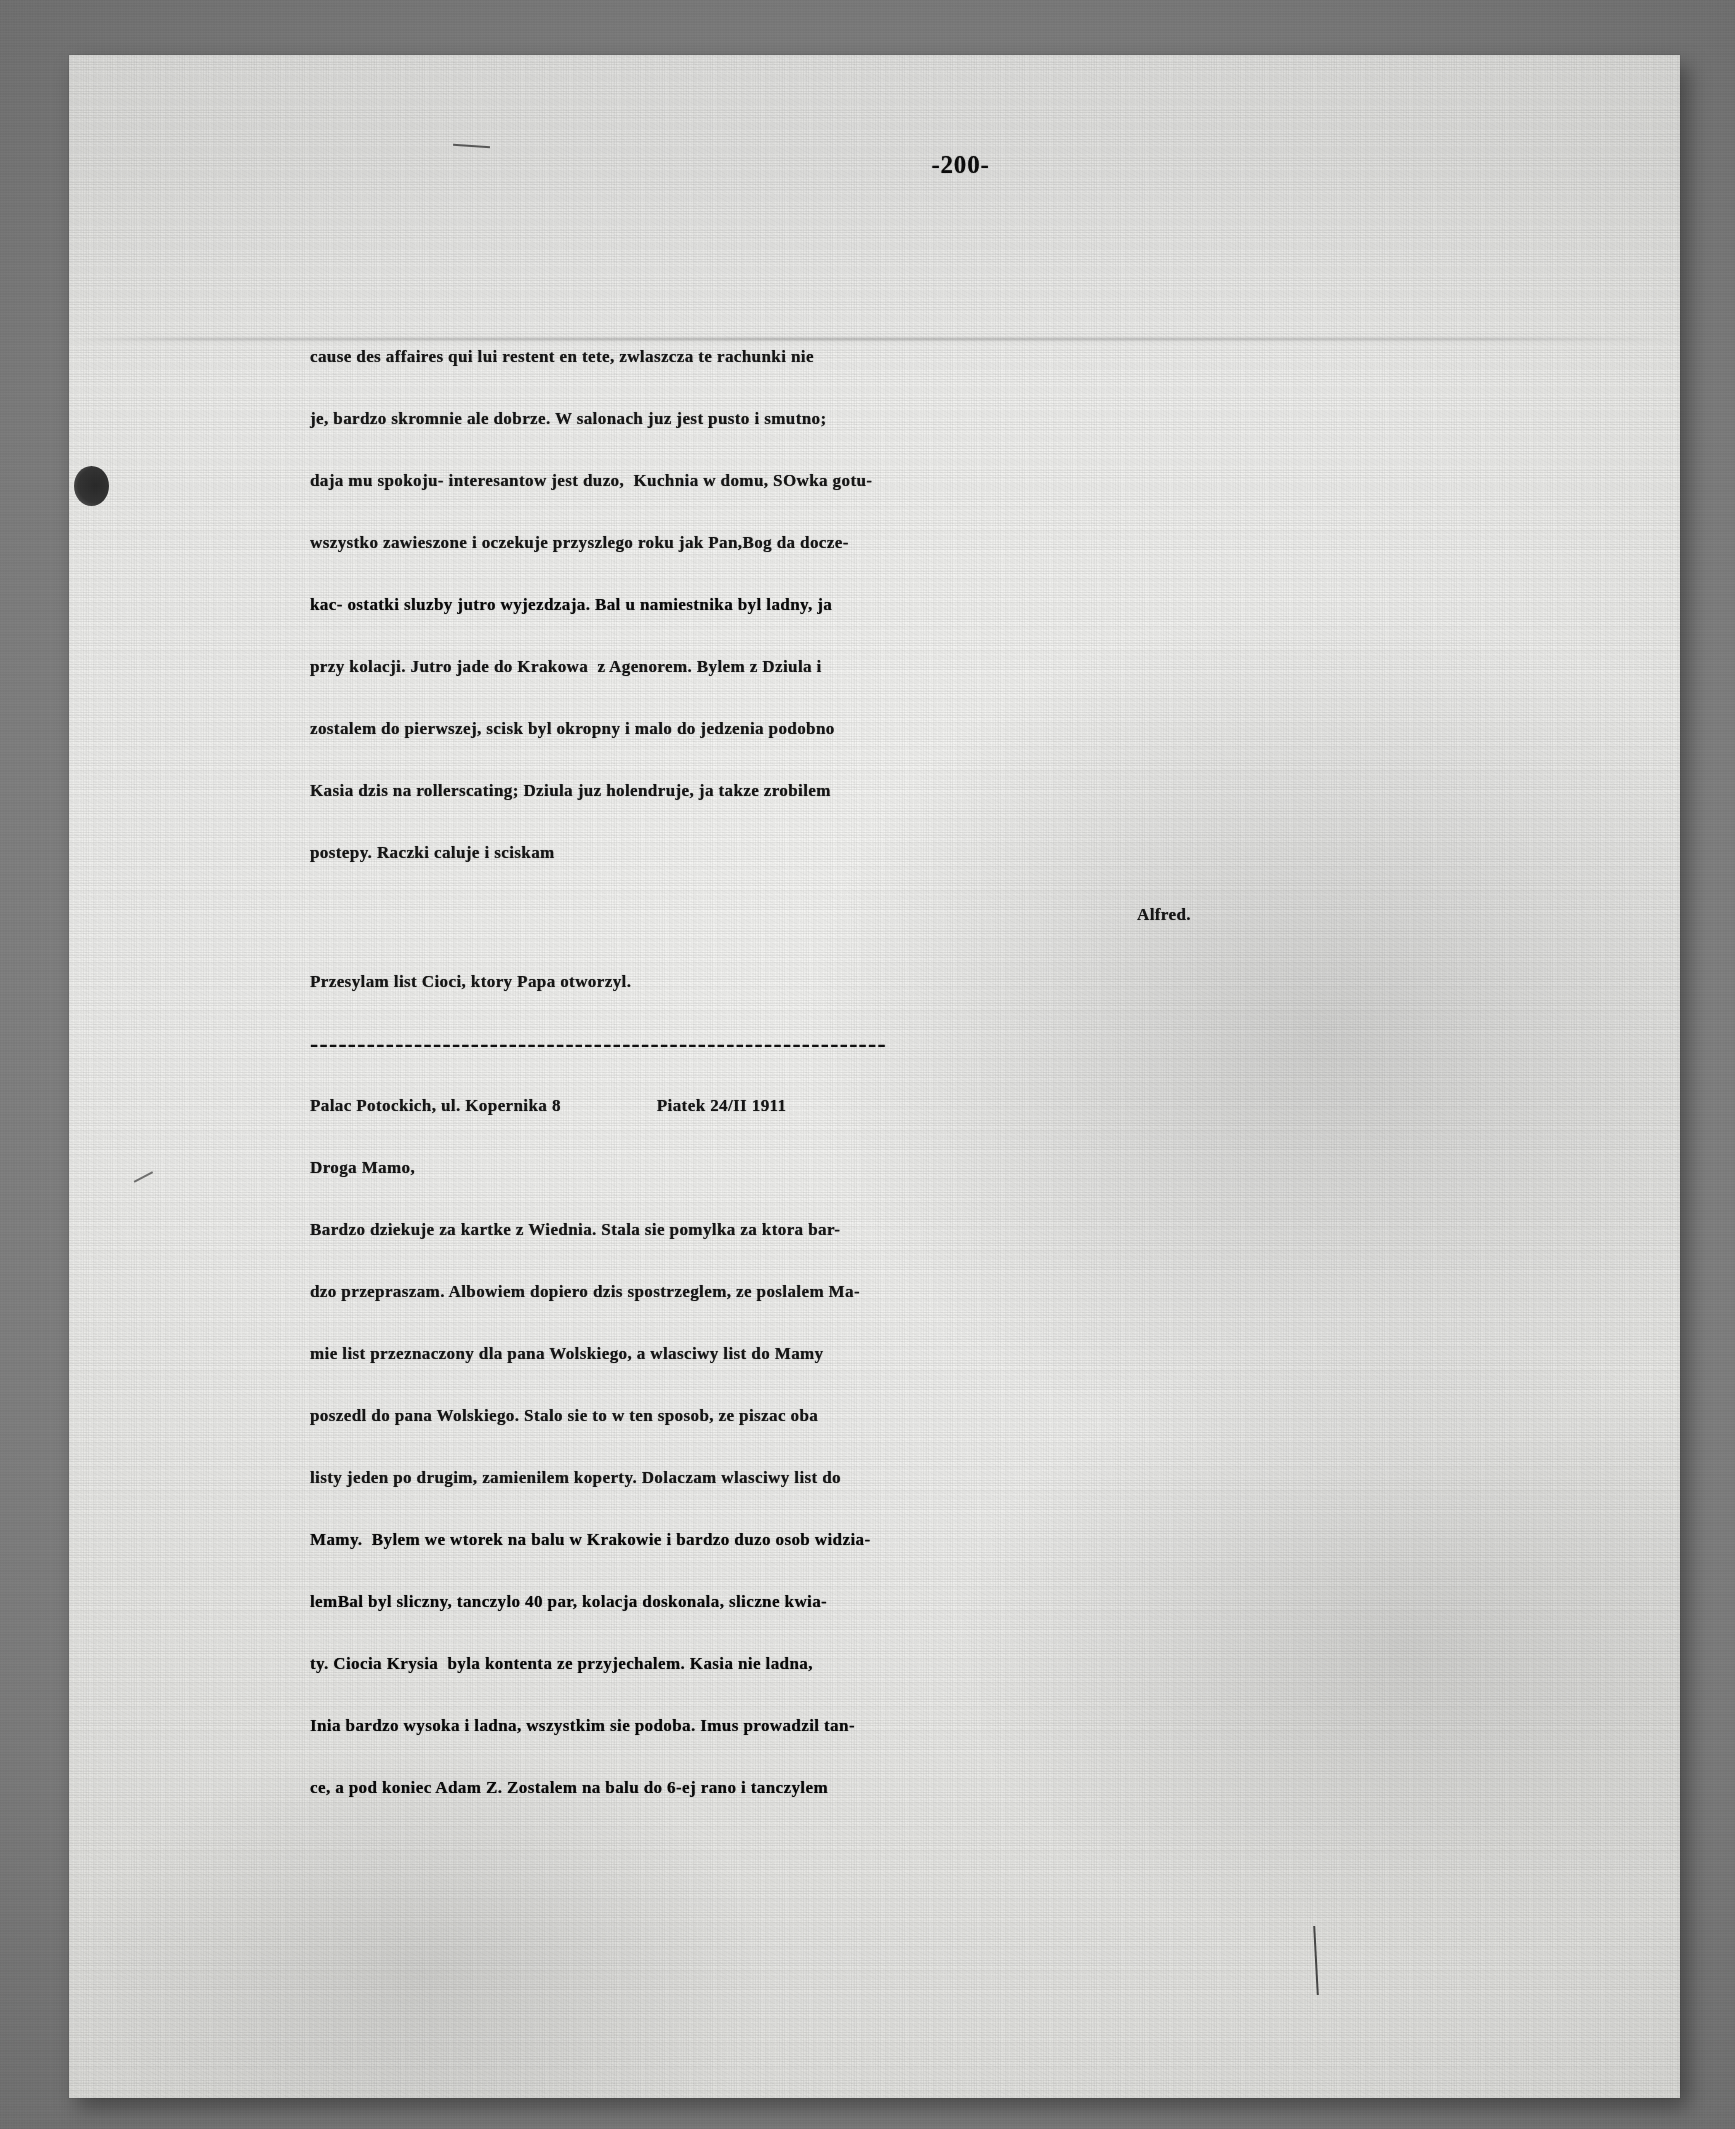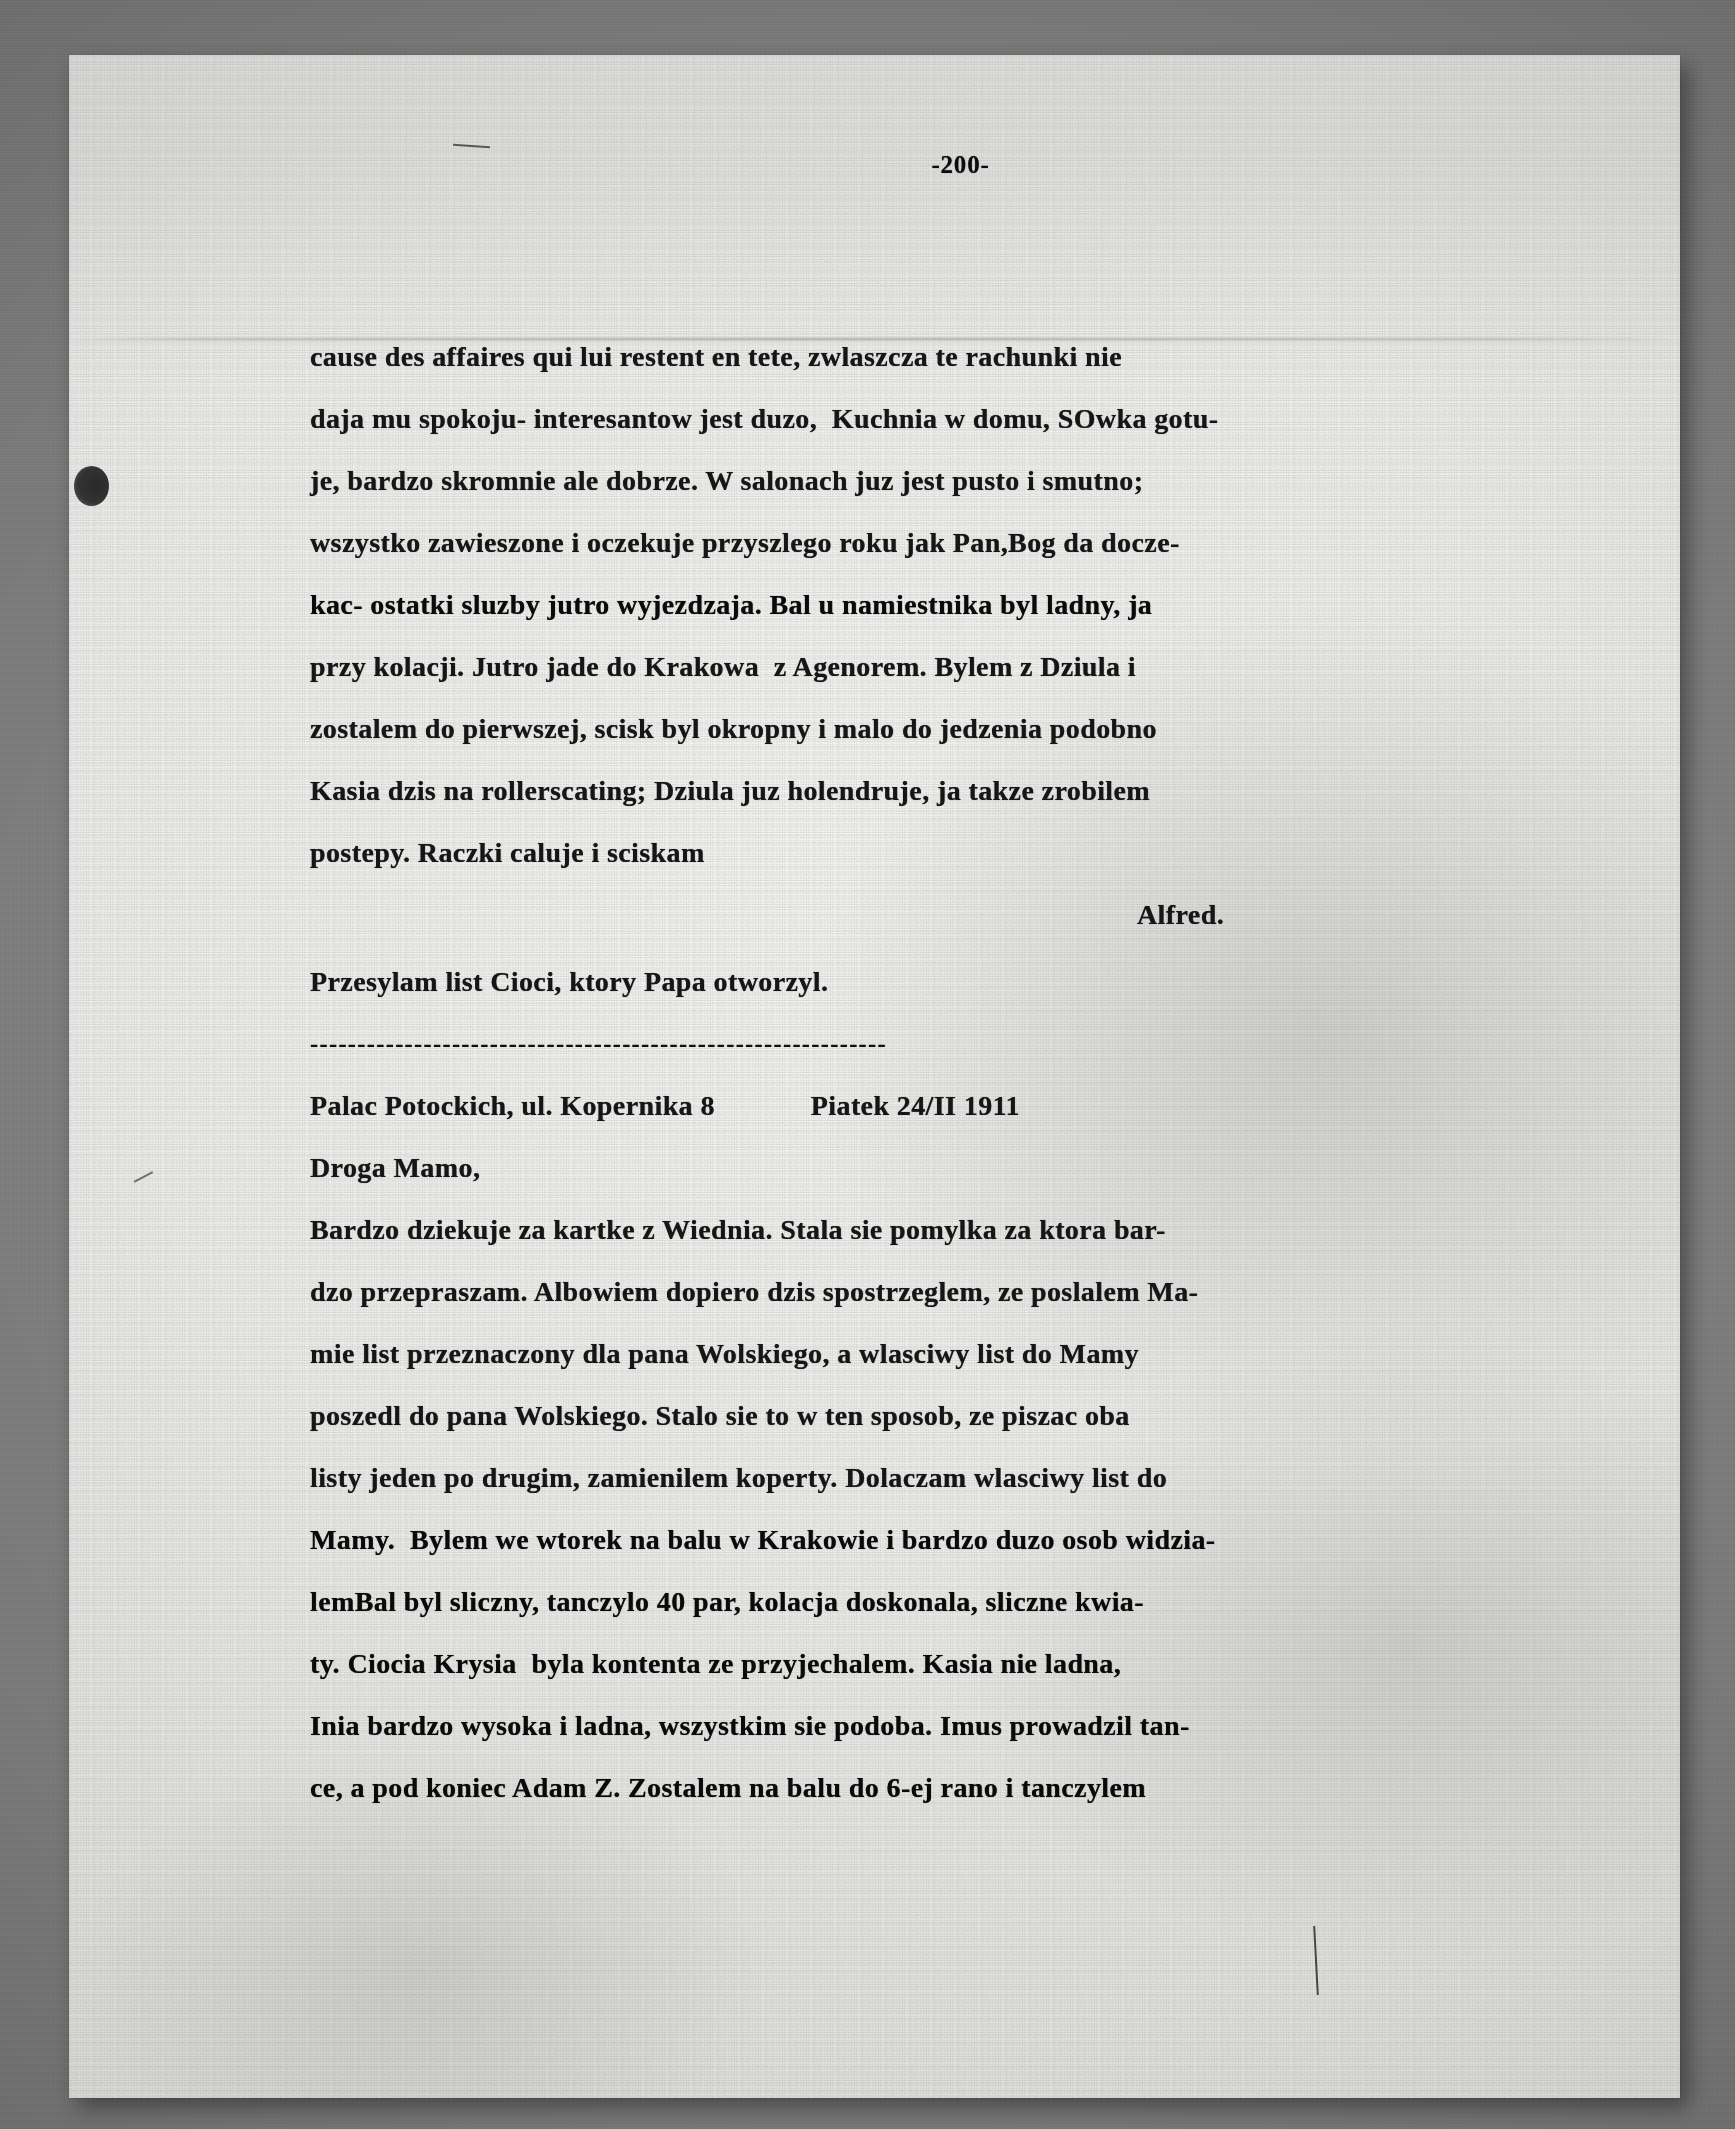--- a/index.html
+++ b/index.html
@@ -102,21 +102,21 @@
 
   
   #textblock {
     position: absolute;
     left: 241px;
     top: 96px;
     width: 1301px;
   }
 
   .tline {
-    font-size: 28px;
+    font-size: 17px;
     line-height: 62px;
     letter-spacing: 0.4px;
     color: #161616;
     white-space: pre;
     font-weight: 700;
     text-shadow: 0 0 0.9px rgba(0,0,0,.55), 0.3px 0.2px 0.5px rgba(0,0,0,.25);
     filter: blur(0.1px);
   }
   .tline.darker   { color: #0a0a0a; }
 
@@ -181,22 +181,22 @@
     <div class="tick" style="left:64px; top:1121px; width:21px; height:2.4px; transform:rotate(-28deg); opacity:.6;"></div>
     <div class="tick" style="left:1246px; top:1871px; width:2.4px; height:69px; transform:rotate(-3deg); opacity:.8;"></div>
 
     <div id="textblock">
 
       <div id="page-number">-200-</div>
 
       <div style="height:175px"></div>
 
       <div class="tline">cause des affaires qui lui restent en tete, zwlaszcza te rachunki nie</div>
+      <div class="tline">je, bardzo skromnie ale dobrze. W salonach juz jest pusto i smutno;</div>
       <div class="tline">daja mu spokoju- interesantow jest duzo,  Kuchnia w domu, SOwka gotu-</div>
-      <div class="tline">je, bardzo skromnie ale dobrze. W salonach juz jest pusto i smutno;</div>
       <div class="tline">wszystko zawieszone i oczekuje przyszlego roku jak Pan,Bog da docze-</div>
       <div class="tline darker">kac- ostatki sluzby jutro wyjezdzaja. Bal u namiestnika byl ladny, ja</div>
       <div class="tline">przy kolacji. Jutro jade do Krakowa  z Agenorem. Bylem z Dziula i</div>
       <div class="tline">zostalem do pierwszej, scisk byl okropny i malo do jedzenia podobno</div>
       <div class="tline">Kasia dzis na rollerscating; Dziula juz holendruje, ja takze zrobilem</div>
       <div class="tline">postepy. Raczki caluje i sciskam</div>
 
       <div class="tline sigline">Alfred.</div>
 
       <div style="height:4.8px"></div>

